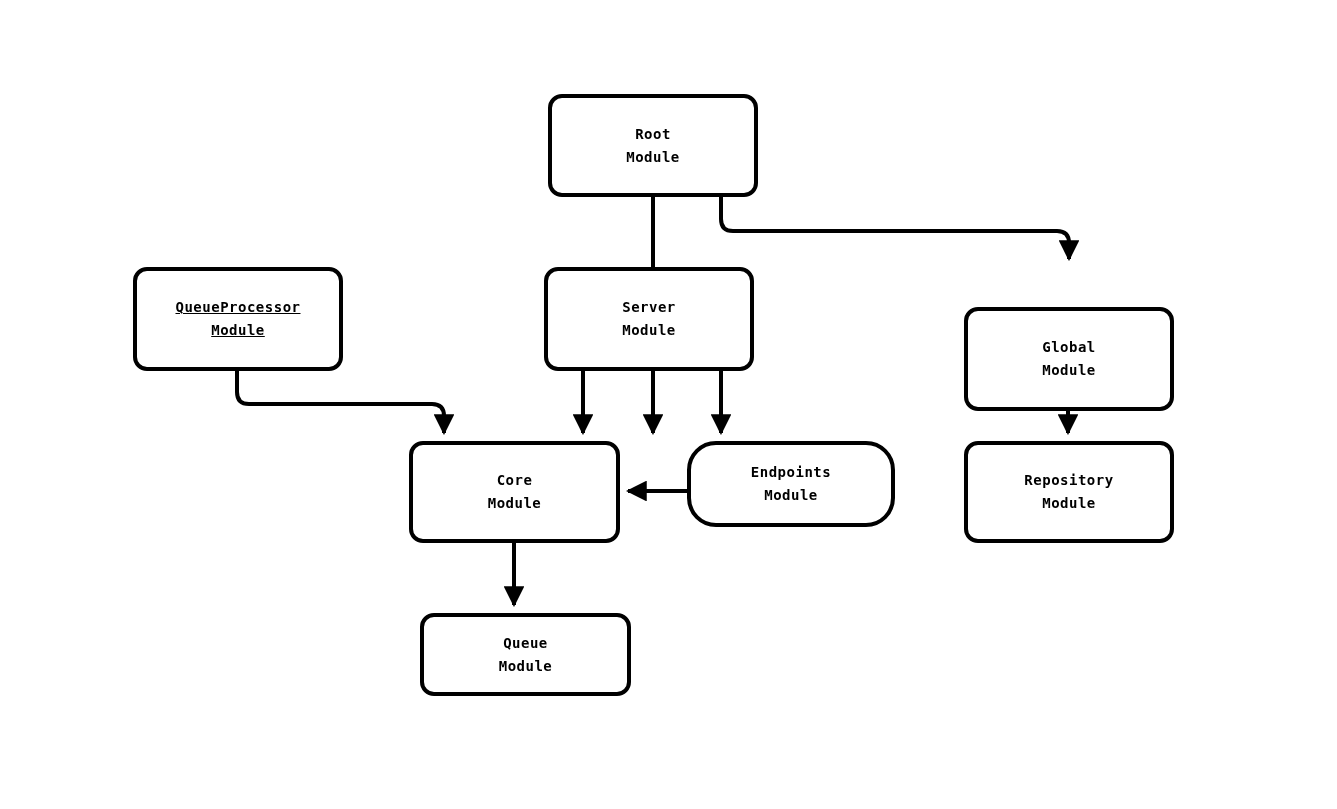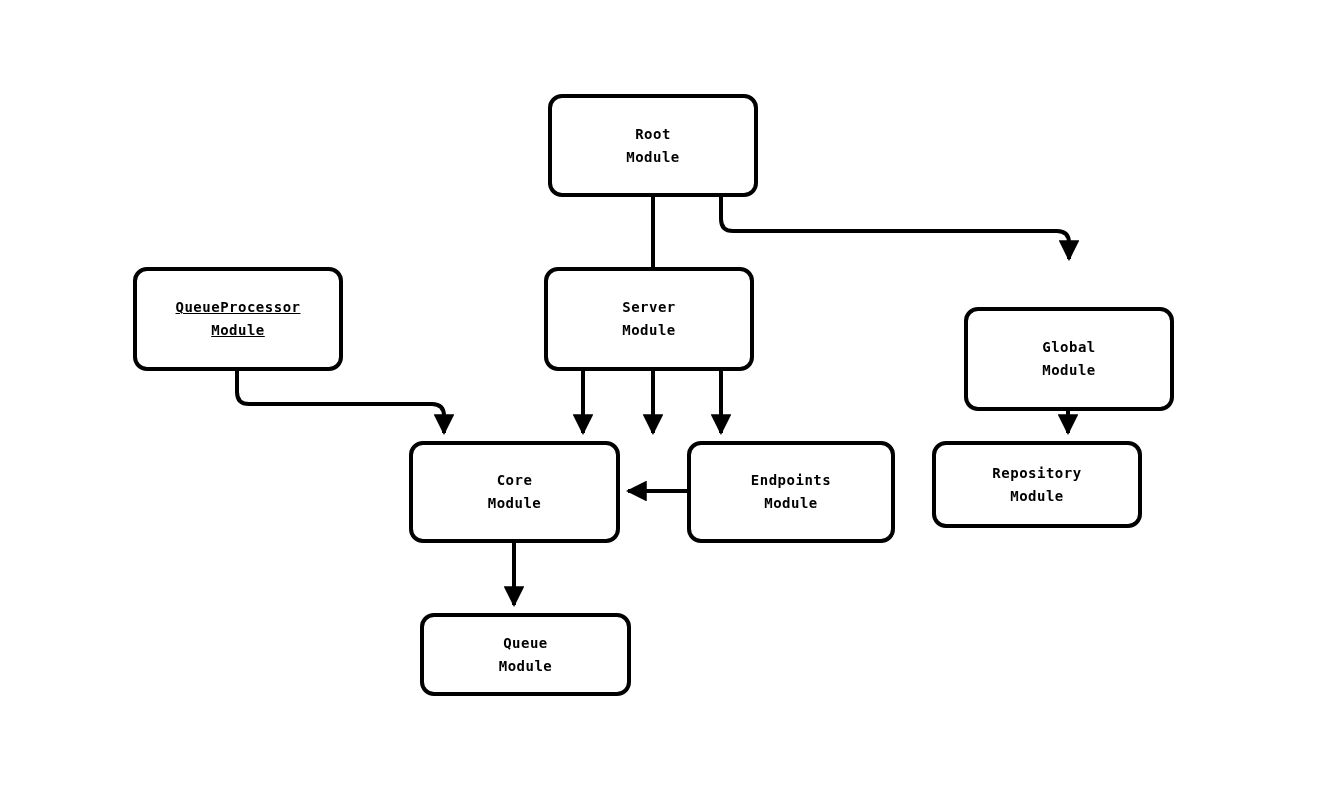--- a/index.html
+++ b/index.html
@@ -96,26 +96,26 @@
   <div class="node" style="left:964px; top:267px; width:210px; height:104px;margin-top:40px;">
     <div class="node-label">Global
 Module</div>
   </div>
 
   <div class="node" style="left:409px; top:441px; width:211px; height:102px;align-items:center;">
     <div class="node-label">Core
 Module</div>
   </div>
 
-  <div class="node" style="left:687px; top:441px; width:208px; height:102px;">
+  <div class="node" style="left:687px; top:441px; width:208px; height:86px;border-radius:29px;">
     <div class="node-label">Endpoints
 Module</div>
   </div>
 
-  <div class="node" style="left:932px; top:441px; width:210px; height:87px;">
+  <div class="node" style="left:964px; top:441px; width:210px; height:102px;">
     <div class="node-label">Repository
 Module</div>
   </div>
 
   <div class="node" style="left:420px; top:613px; width:211px; height:83px;">
     <div class="node-label">Queue
 Module</div>
   </div>
 
 </div>

